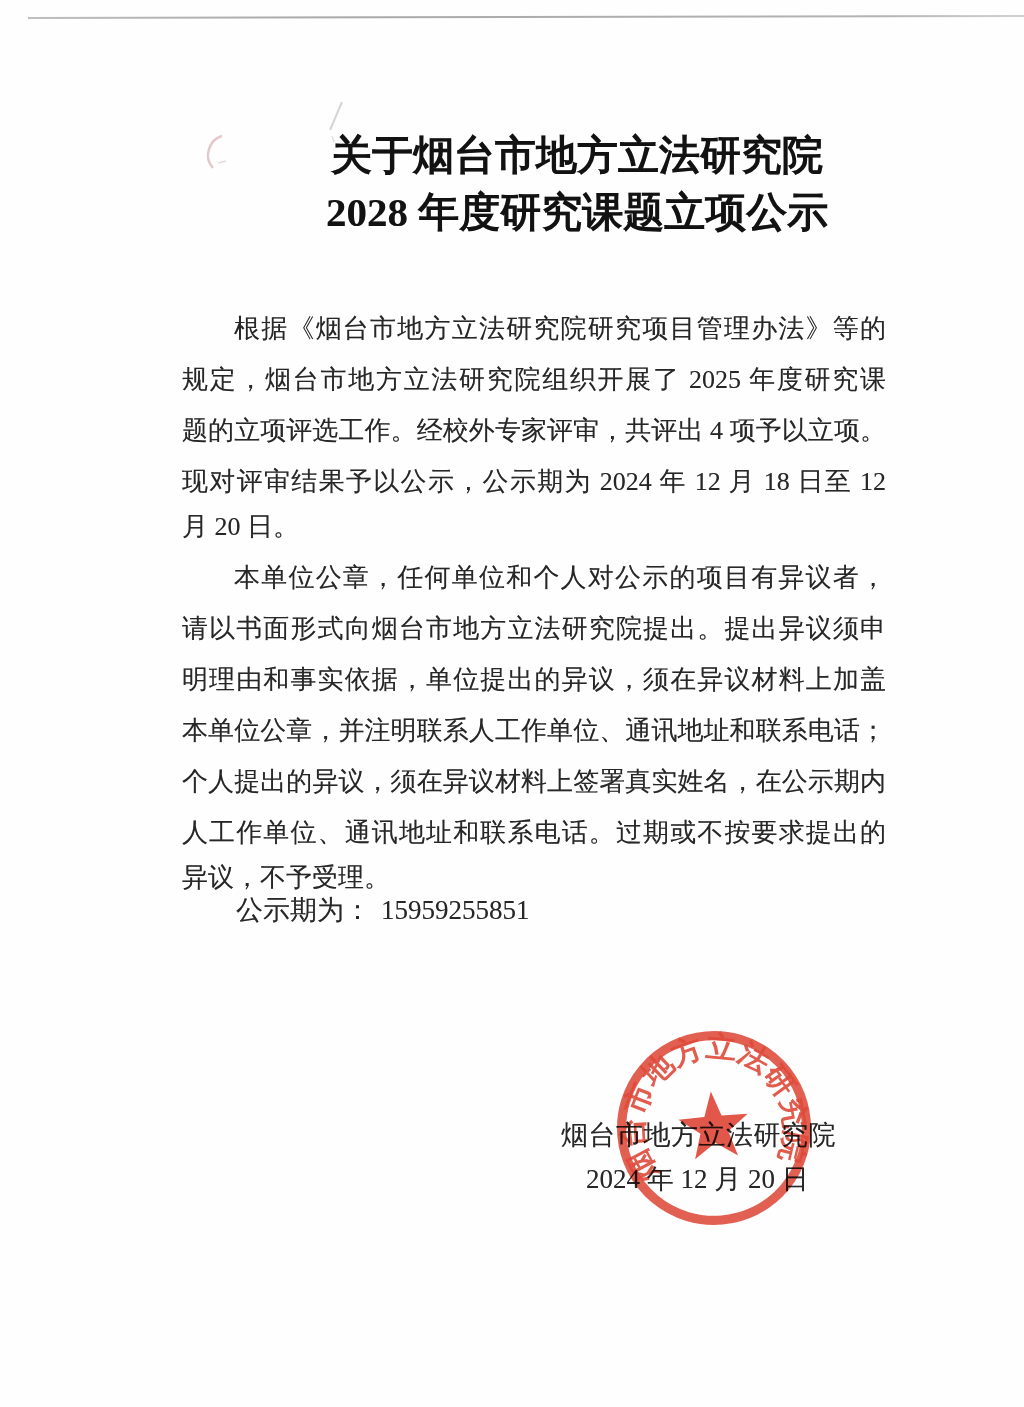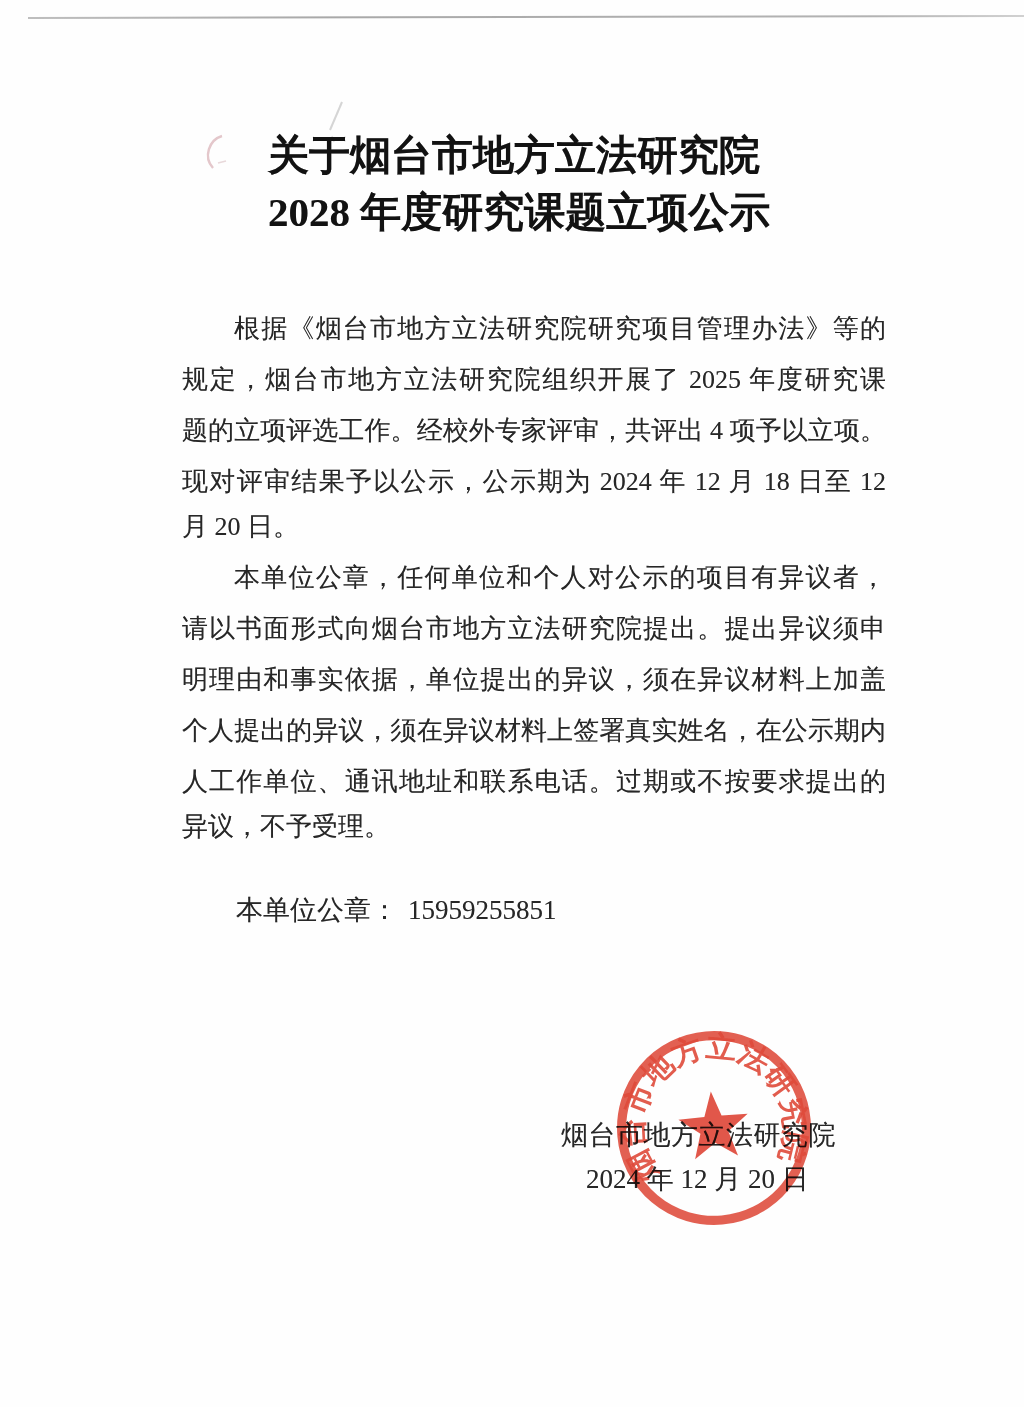--- a/index.html
+++ b/index.html
@@ -11,21 +11,21 @@
   }
   
   .scan-edge { position:absolute; top:16px; left:28px; width:996px; height:2px;
     background:linear-gradient(90deg, #a9a9a9, #8c8c8c 30%, #9a9a9a 85%, #c2c2c2);
     opacity:.75; transform:rotate(-0.12deg); }
   .artifact { position:absolute; }
   
   .title {
     position:absolute; top:127px; left:182px; width:704px;
     padding-left:86px; box-sizing:border-box;
-    text-align:left; font-weight:bold; font-size:41px; line-height:57px;
+    text-align:center; font-weight:bold; font-size:41px; line-height:57px;
     color:#121212; text-shadow:0 0 .5px rgba(0,0,0,.4);
   }
   
   .body {
     position:absolute; top:300px; left:182px; width:704px;
     font-size:26px; line-height:45px; color:#272727;
     text-shadow:0 0 .4px rgba(0,0,0,.3);
   }
   .line { text-align:justify; }
   .line.jl { text-align-last:justify;margin-top:6px; }
@@ -69,28 +69,29 @@
 
   <main class="body" id="body-paragraphs">
       <div class="line first jl">根据《烟台市地方立法研究院研究项目管理办法》等的</div>
       <div class="line jl">规定，烟台市地方立法研究院组织开展了 2025 年度研究课</div>
       <div class="line jl">题的立项评选工作。经校外专家评审，共评出 4 项予以立项。</div>
       <div class="line jl">现对评审结果予以公示，公示期为 2024 年 12 月 18 日至 12</div>
       <div class="line">月 20 日。</div>
       <div class="line first jl">本单位公章，任何单位和个人对公示的项目有异议者，</div>
       <div class="line jl">请以书面形式向烟台市地方立法研究院提出。提出异议须申</div>
       <div class="line jl">明理由和事实依据，单位提出的异议，须在异议材料上加盖</div>
+      <div class="line jl">本单位公章，并注明联系人工作单位、通讯地址和联系电话；</div>
       <div class="line jl">个人提出的异议，须在异议材料上签署真实姓名，在公示期内</div>
       <div class="line jl">人工作单位、通讯地址和联系电话。过期或不按要求提出的</div>
       <div class="line">异议，不予受理。</div>
     </main>
 
   <section class="contact">
     <div>
-      <span class="c-label">本单位公章：</span><span>15959255851</span>
+      <span class="c-label">公示期为：</span><span>15959255851</span>
     </div>
   </section>
 
   <div class="sig-org">烟台市地方立法研究院</div>
   <div class="sig-date">2024 年 12 月 20 日</div>
 
   <svg class="seal" viewBox="0 0 260 260">
     <defs>
       <path id="sealArc" d="M 72.7 170.2 A 70 70 0 1 1 187.3 170.2" fill="none"></path>
     </defs>

